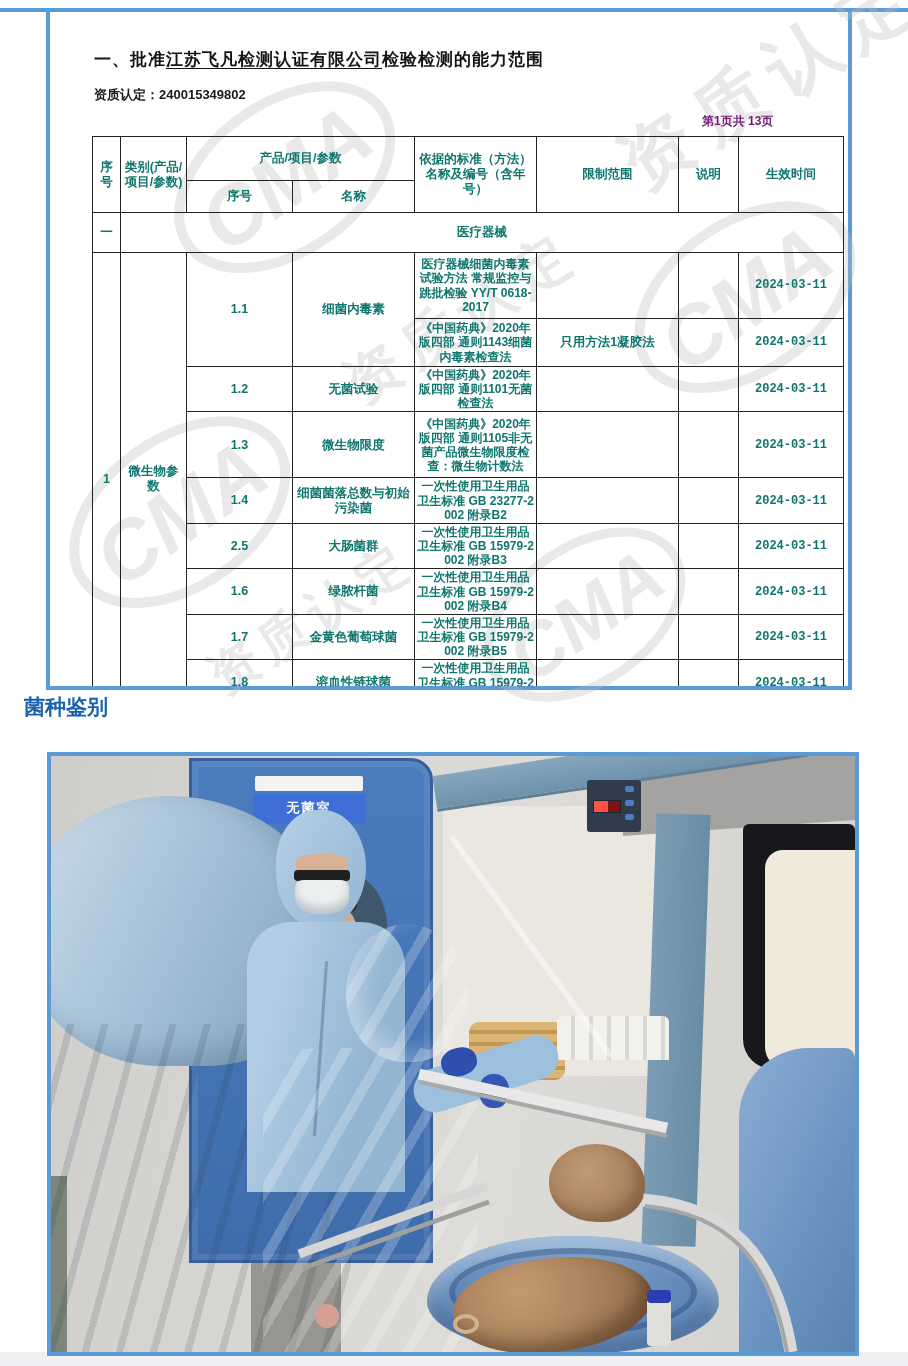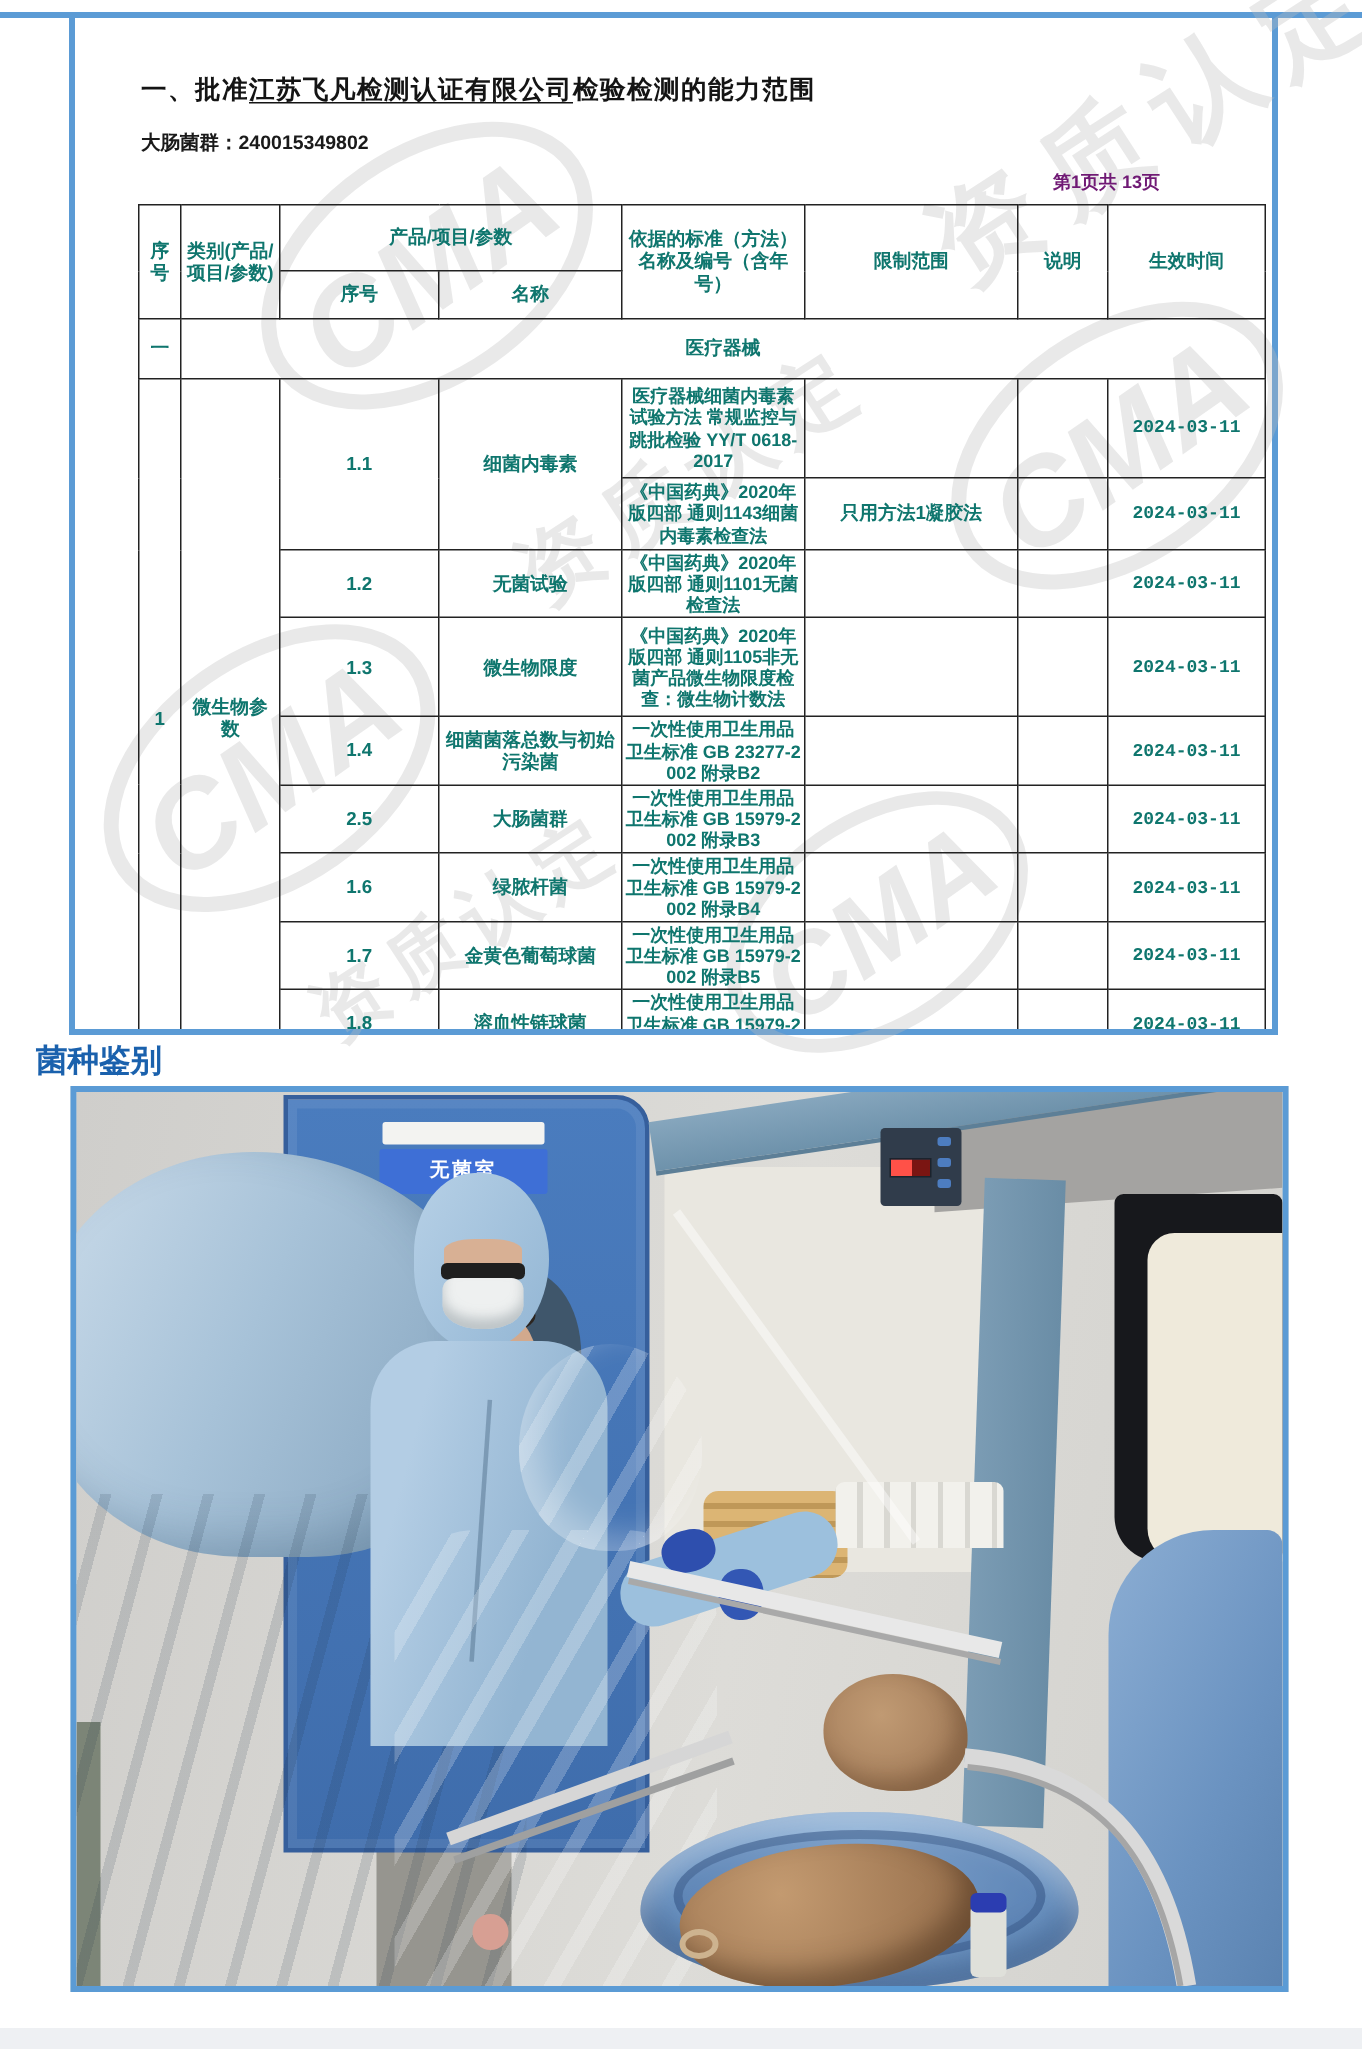--- a/index.html
+++ b/index.html
@@ -30,21 +30,21 @@
               font-size:12.5px; font-weight:700; color:#0f766e; background:transparent; }
   table.cap td, table.cap th { border:1px solid #222; text-align:center; vertical-align:middle;
               padding:1px 2px; line-height:1.18; overflow:hidden; word-break:break-all; }
   td.std { font-size:12px; }
   td.datec { font-size:12px; letter-spacing:0;font-family:Liberation Mono, monospace; }
 
   
   .section-heading { position:absolute; left:24px; top:693px; font-size:21px; font-weight:700; color:#1a61ad; z-index:2; }
 
   
-  .photo { position:absolute; left:47px; top:724px; width:812px; height:604px;
+  .photo { position:absolute; left:47px; top:752px; width:812px; height:604px;
            border:4px solid #5b9bd5; overflow:hidden; z-index:2; background:#d8d7d3; }
   .photo .el { position:absolute; }
   .wall { left:0; top:0; width:804px; height:596px; background:linear-gradient(100deg,#cfcecb 0%,#dddcd8 55%,#d2d1cd 100%); }
   .left-strip { left:0; top:420px; width:16px; height:176px; background:#7c8577; }
   .floor-gap { left:200px; top:470px; width:90px; height:126px; background:#96958f; }
 
   .door { left:138px; top:2px; width:244px; height:505px; background:linear-gradient(#4a7cbe,#3f6dac);
           border:3px solid #365f9c; border-radius:0 22px 0 0; box-shadow:inset 0 0 0 6px rgba(255,255,255,.08); }
   .door-sign-white { left:204px; top:20px; width:108px; height:15px; background:#f3f3f1; border-radius:2px; }
   .door-sign-blue { left:202px; top:38px; width:112px; height:30px; background:#3e6fd6; color:#fff;
@@ -157,21 +157,21 @@
       <ellipse cx="125" cy="82" rx="118" ry="74" fill="none" stroke="#bdbdbd" stroke-width="10"></ellipse>
       <text x="125" y="112" text-anchor="middle" font-size="82" font-style="italic" font-weight="bold" fill="#bdbdbd">CMA</text>
     </svg>
   </div>
 
   <div class="doc-frame">
     <div class="doc-title">
       <span>一、批准</span><span class="u">江苏飞凡检测认证有限公司</span><span>检验检测的能力范围</span>
     </div>
     <div class="meta-line cert-line">
-      <span>大肠菌群：</span><span>240015349802</span>
+      <span>资质认定：</span><span>240015349802</span>
     </div>
     <div class="page-indicator">第1页共 13页</div>
 
     <table class="cap">
       <colgroup>
         <col style="width:28px">
           <col style="width:66px">
           <col style="width:106px">
           <col style="width:122px">
         <col style="width:122px">

